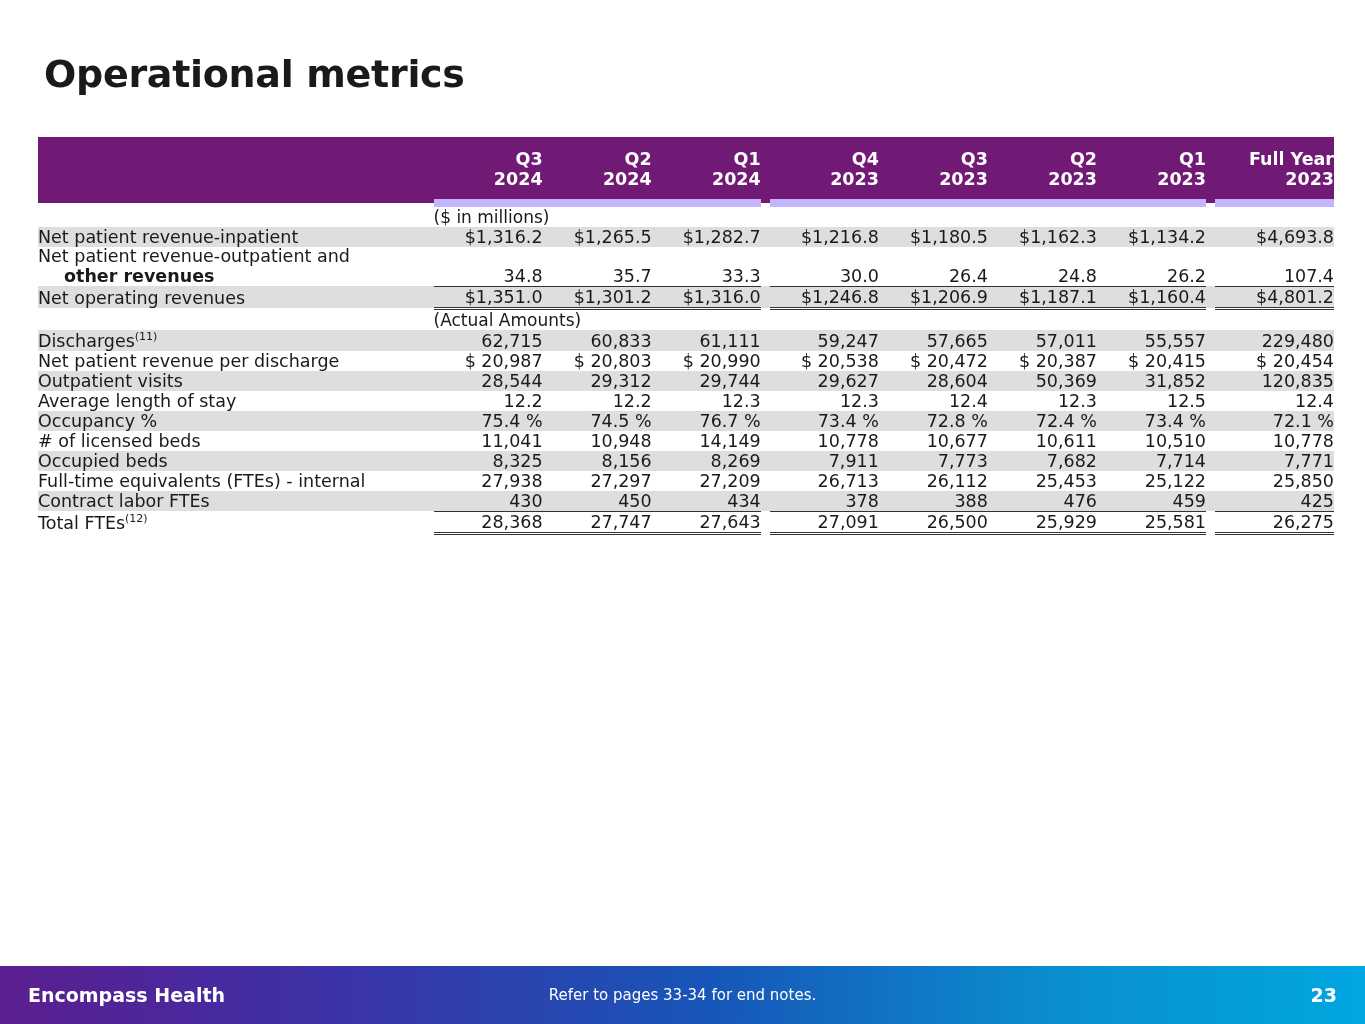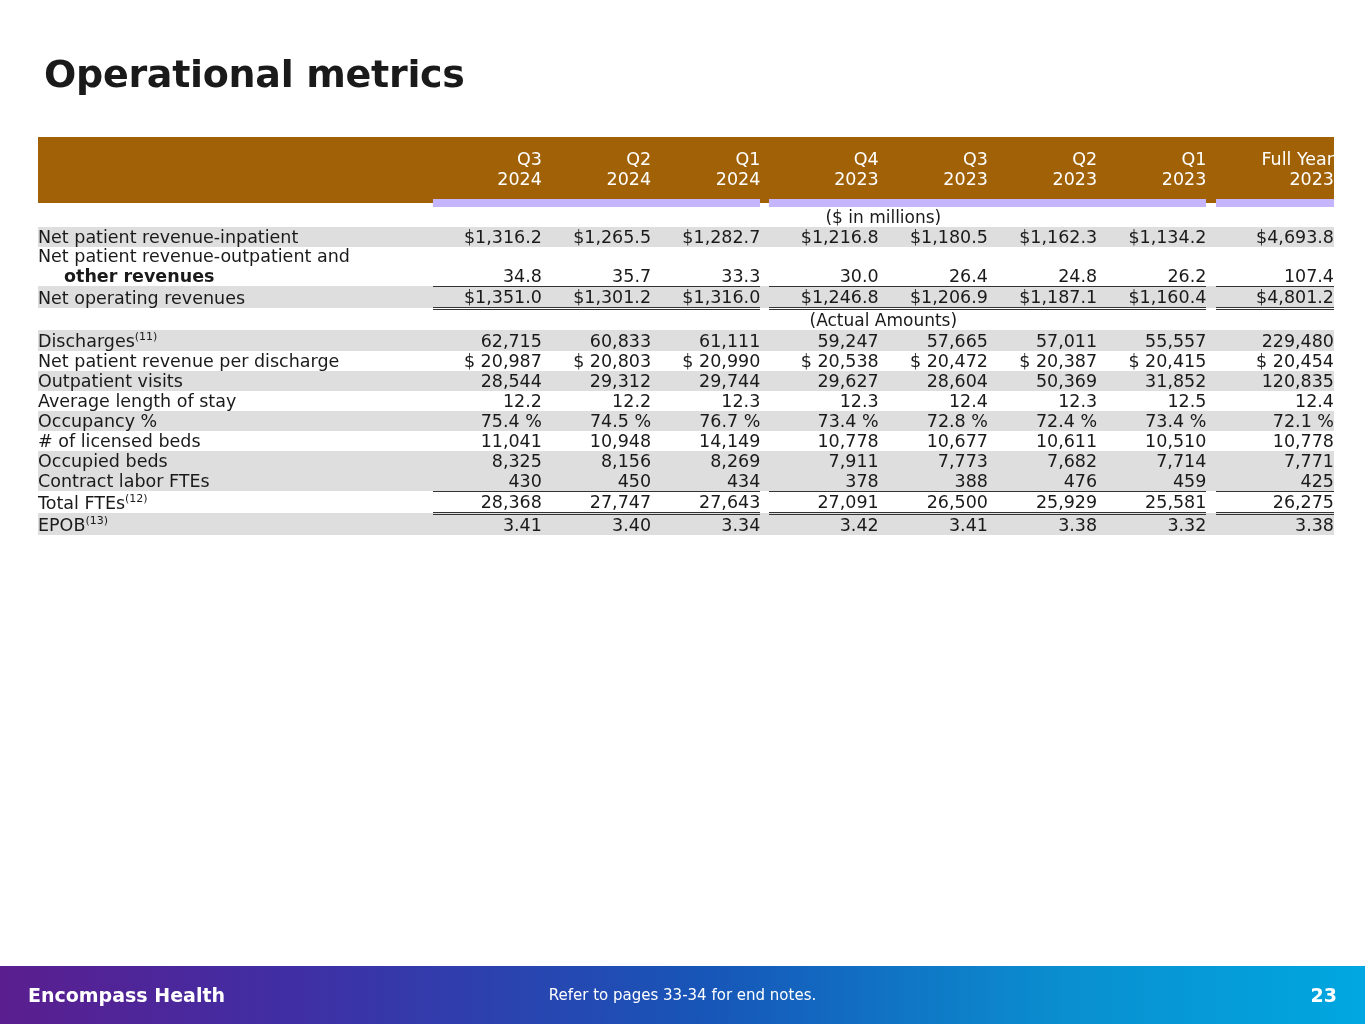--- a/index.html
+++ b/index.html
@@ -39,43 +39,43 @@
     width: 1296px;
     font-size: 17.5px;
     color: #1a1a1a;
   }
   table.metrics td, table.metrics th {
     padding: 0;
     vertical-align: bottom;
   }
   
   .hdr-row th {
-    background: #a16207;
+    background: #701a75;
     color: #ffffff;
-    font-weight: normal;
+    font-weight: bold;
     font-size: 17.5px;
     text-align: right;
     padding: 4px 10px 4px 4px;
     white-space: nowrap;
   }
   .hdr-row th.label-col {
     text-align: left;
     width: 400px;
   }
   .hdr-row.first th {
     padding-top: 12px;
   }
   .hdr-row.second th {
     padding-bottom: 10px;
   }
   .hdr-row.second th.yr {
     border-bottom: 8px solid #c4b5fd;
   }
   .subhdr td {
-    text-align: center;
+    text-align: left;
     font-size: 17px;
     padding: 5px 0 5px 0;
     color: #1a1a1a;
   }
   tr.shade td {
     background: #dedede;
   }
   tr.plain td {
     background: #ffffff;
   }
@@ -347,20 +347,33 @@
         <td class="num">8,269</td>
         <td class="gap"></td>
         <td class="num">7,911</td>
         <td class="num">7,773</td>
         <td class="num">7,682</td>
         <td class="num">7,714</td>
         <td class="gap"></td>
         <td class="num">7,771</td>
       </tr>
 
+      <tr class="plain">
+        <td class="lbl">Full-time equivalents (FTEs) - internal</td>
+        <td class="num">27,938</td>
+        <td class="num">27,297</td>
+        <td class="num">27,209</td>
+        <td class="gap"></td>
+        <td class="num">26,713</td>
+        <td class="num">26,112</td>
+        <td class="num">25,453</td>
+        <td class="num">25,122</td>
+        <td class="gap"></td>
+        <td class="num">25,850</td>
+      </tr>
 
       <tr class="shade">
         <td class="lbl">Contract labor FTEs</td>
         <td class="num">430</td>
         <td class="num">450</td>
         <td class="num">434</td>
         <td class="gap"></td>
         <td class="num">378</td>
         <td class="num">388</td>
         <td class="num">476</td>
@@ -376,33 +389,20 @@
         <td class="num u-top-line u-double">27,643</td>
         <td class="gap"></td>
         <td class="num u-top-line u-double">27,091</td>
         <td class="num u-top-line u-double">26,500</td>
         <td class="num u-top-line u-double">25,929</td>
         <td class="num u-top-line u-double">25,581</td>
         <td class="gap"></td>
         <td class="num u-top-line u-double">26,275</td>
       </tr>
 
-      <tr class="shade">
-        <td class="lbl"><span>EPOB</span><sup>(13)</sup></td>
-        <td class="num">3.41</td>
-        <td class="num">3.40</td>
-        <td class="num">3.34</td>
-        <td class="gap"></td>
-        <td class="num">3.42</td>
-        <td class="num">3.41</td>
-        <td class="num">3.38</td>
-        <td class="num">3.32</td>
-        <td class="gap"></td>
-        <td class="num">3.38</td>
-      </tr>
 
     </tbody>
       </table>
   </div>
 
   <div class="footer">
     <div class="footer-brand">Encompass Health</div>
     <div class="footer-note">Refer to pages 33-34 for end notes.</div>
     <div class="footer-page">23</div>
   </div>

